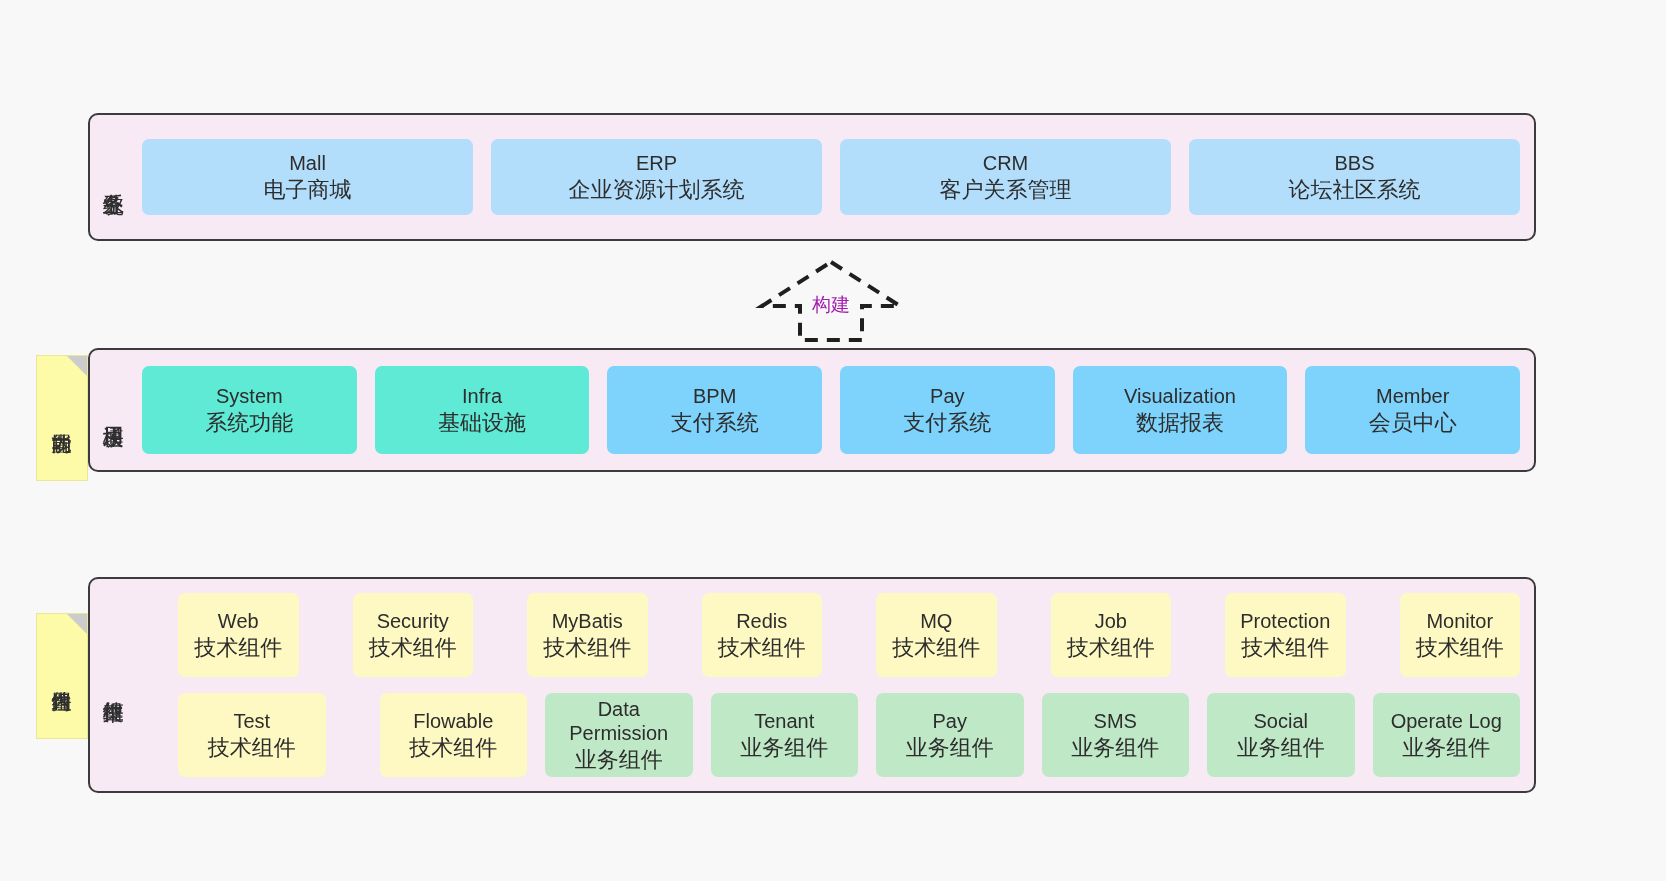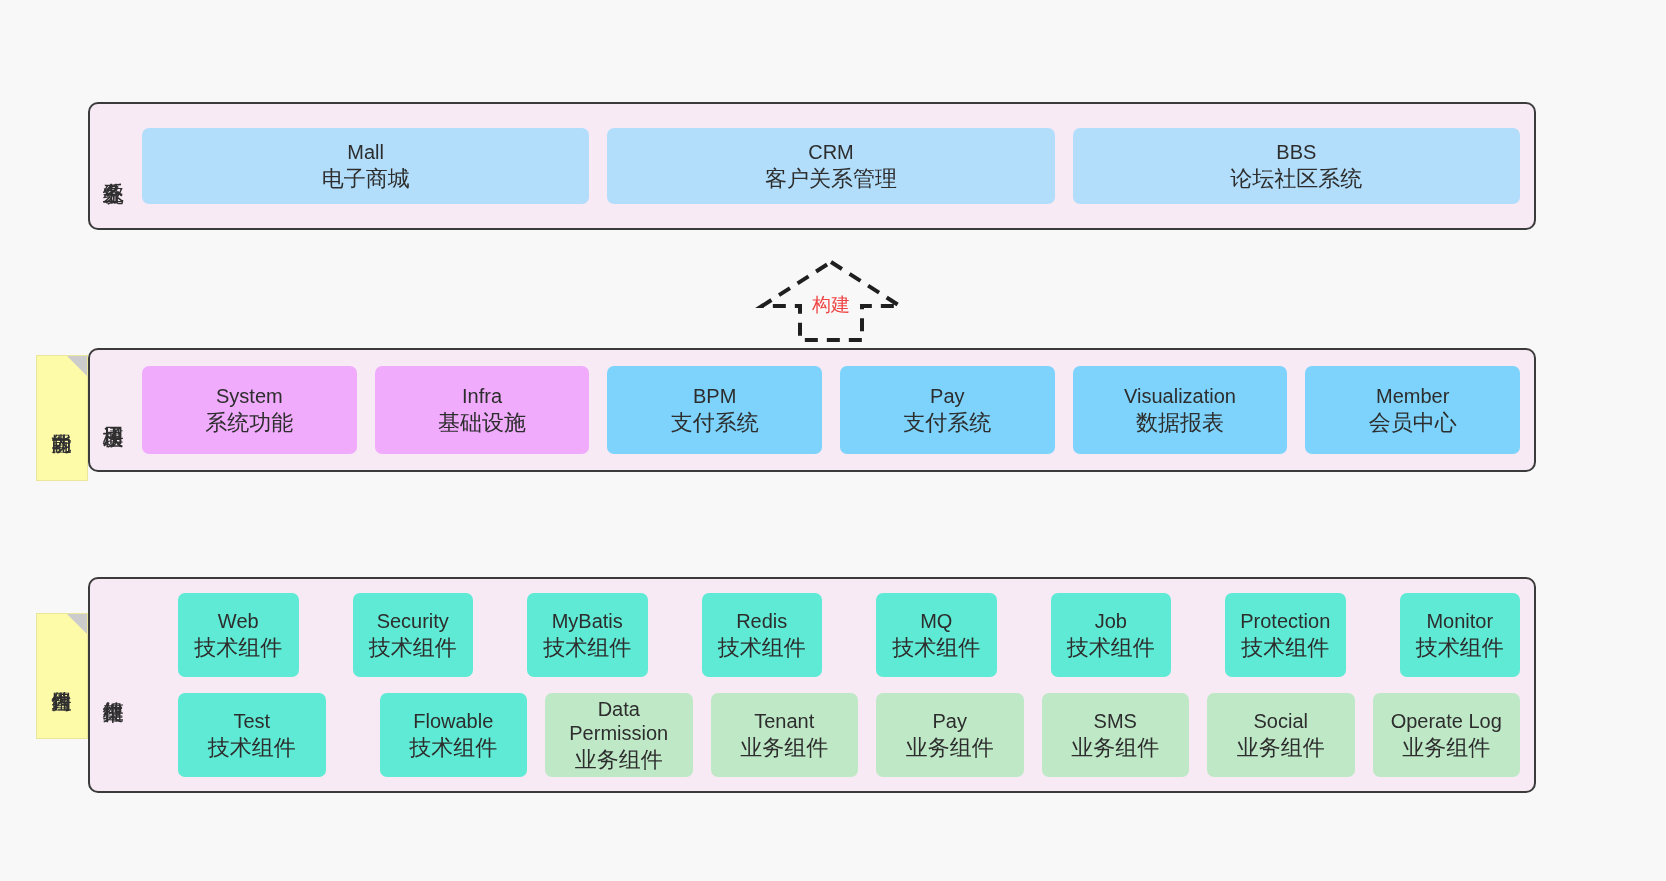--- a/index.html
+++ b/index.html
@@ -63,23 +63,23 @@
     align-items:center;
     justify-content:center;
     text-align:center;
     line-height:1.24;
     box-sizing:border-box;
     padding:6px 8px;
   }
   .box .en{font-size:20px;color:#2d2d2d;}
   .box .cn{font-size:22px;color:#2d2d2d;}
   .box.blue{background:#b2deFB;height:76px;}
-  .box.red{background:#f0abfc;height:88px;}
+  .box.red{background:#5eead4;height:88px;}
   .box.pink{background:#7dd3fc;height:88px;}
-  .box.green{background:#5eead4;height:84px;margin-left:36px;}
+  .box.green{background:#fef9c3;height:84px;margin-left:36px;}
   .box.lgreen{background:#bfe8c7;height:84px;}
 
   
   .note{
     position:absolute;
     width:52px;
     background:#fdfaa8;
     border:1px solid #eae79a;
     box-sizing:border-box;
     display:flex;
@@ -103,40 +103,44 @@
 
   
   .arrow{position:absolute;}
   .arrow svg{display:block;overflow:visible;}
   .arrow .lbl{
     position:absolute;
     left:0;right:0;
     top:34px;
     text-align:center;
     font-size:19px;
-    color:#ef4444;
+    color:#a21caf;
     background:transparent;
   }
 </style>
 </head>
 <body>
 
 <div class="canvas">
 
-  <div class="layer" id="layer-business" style="left:88px;top:102px;width:1448px;height:128px;">
+  <div class="layer" id="layer-business" style="left:88px;top:113px;width:1448px;height:128px;">
     <div class="layer-title">业务系统</div>
     <div class="layer-body">
       <div class="row">
 
         <div class="box blue">
           <div class="en">Mall</div>
           <div class="cn">电子商城</div>
         </div>
 
 
+        <div class="box blue">
+          <div class="en">ERP</div>
+          <div class="cn">企业资源计划系统</div>
+        </div>
 
         <div class="box blue">
           <div class="en">CRM</div>
           <div class="cn">客户关系管理</div>
         </div>
 
 
         <div class="box blue">
           <div class="en">BBS</div>
           <div class="cn">论坛社区系统</div>

